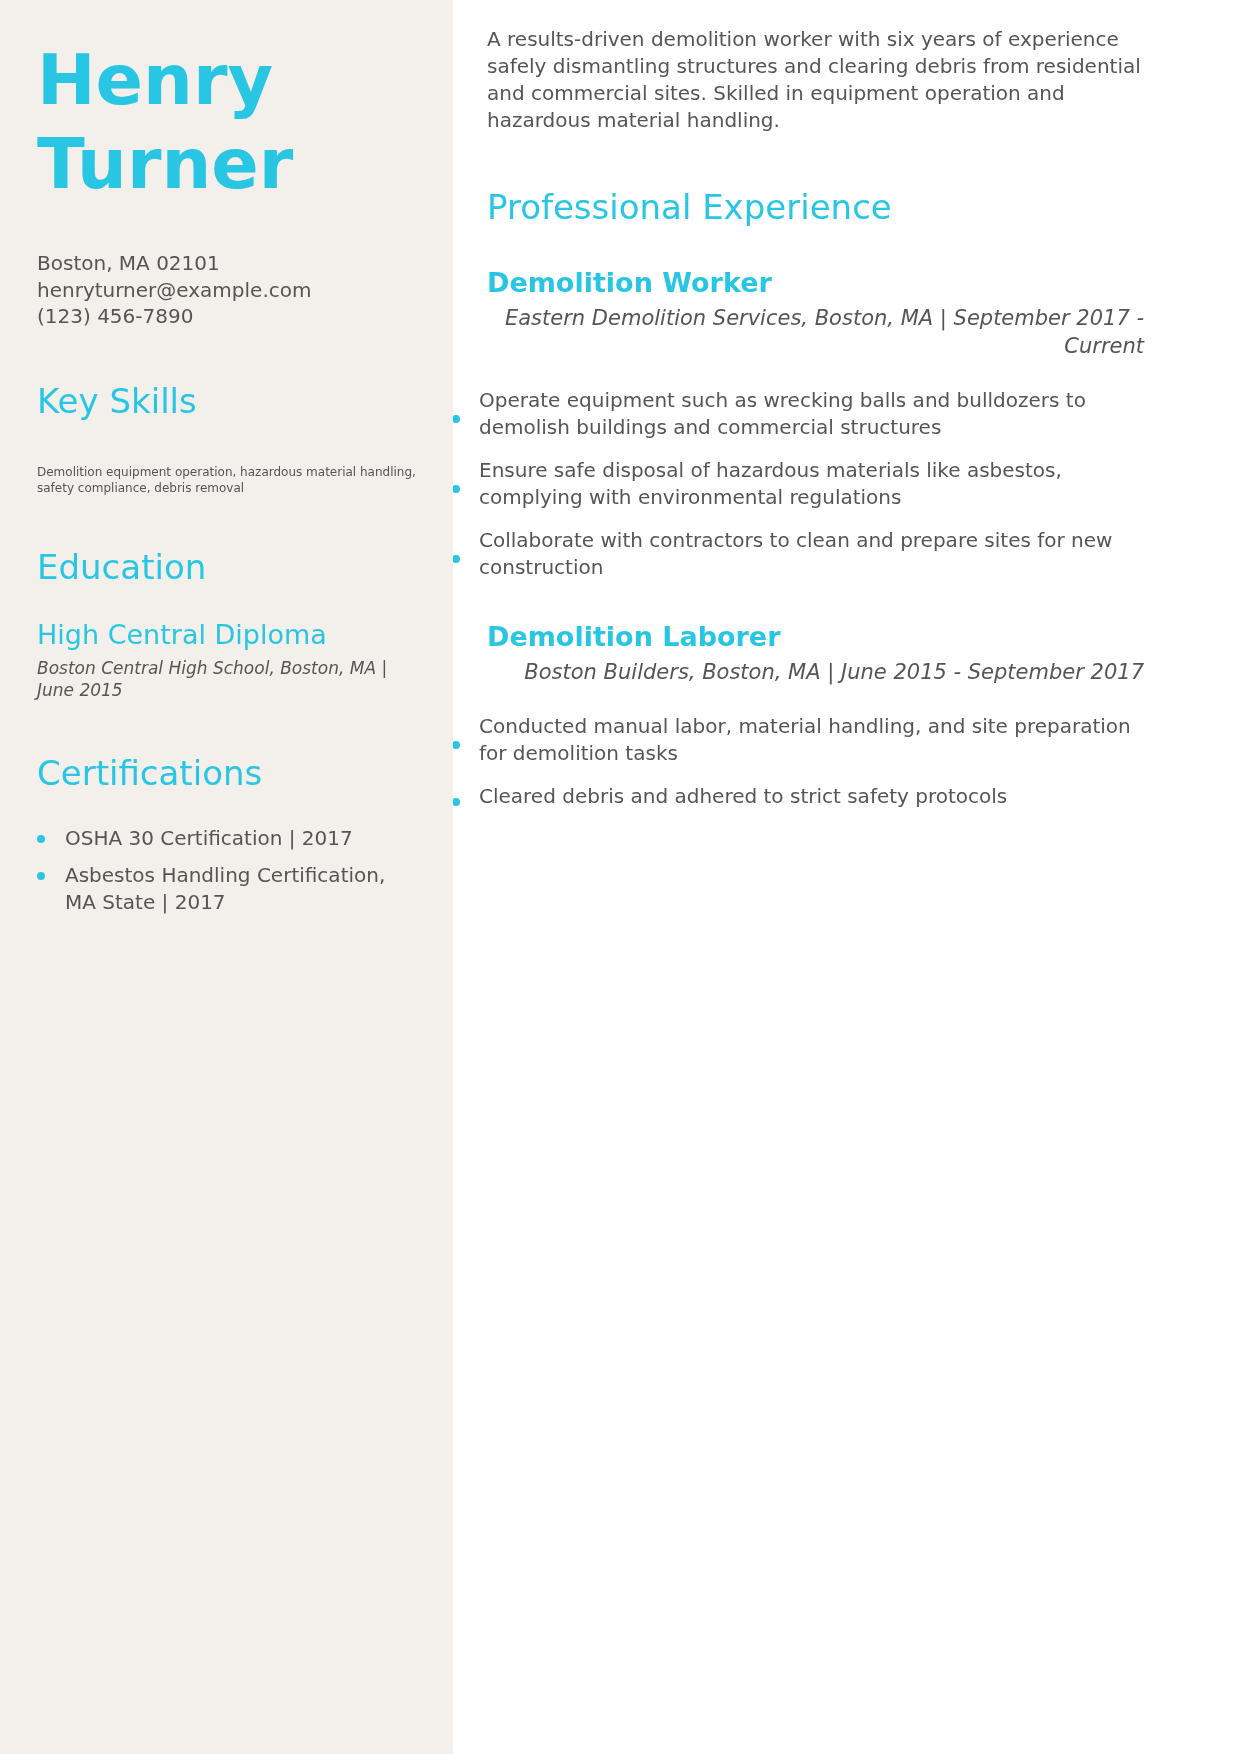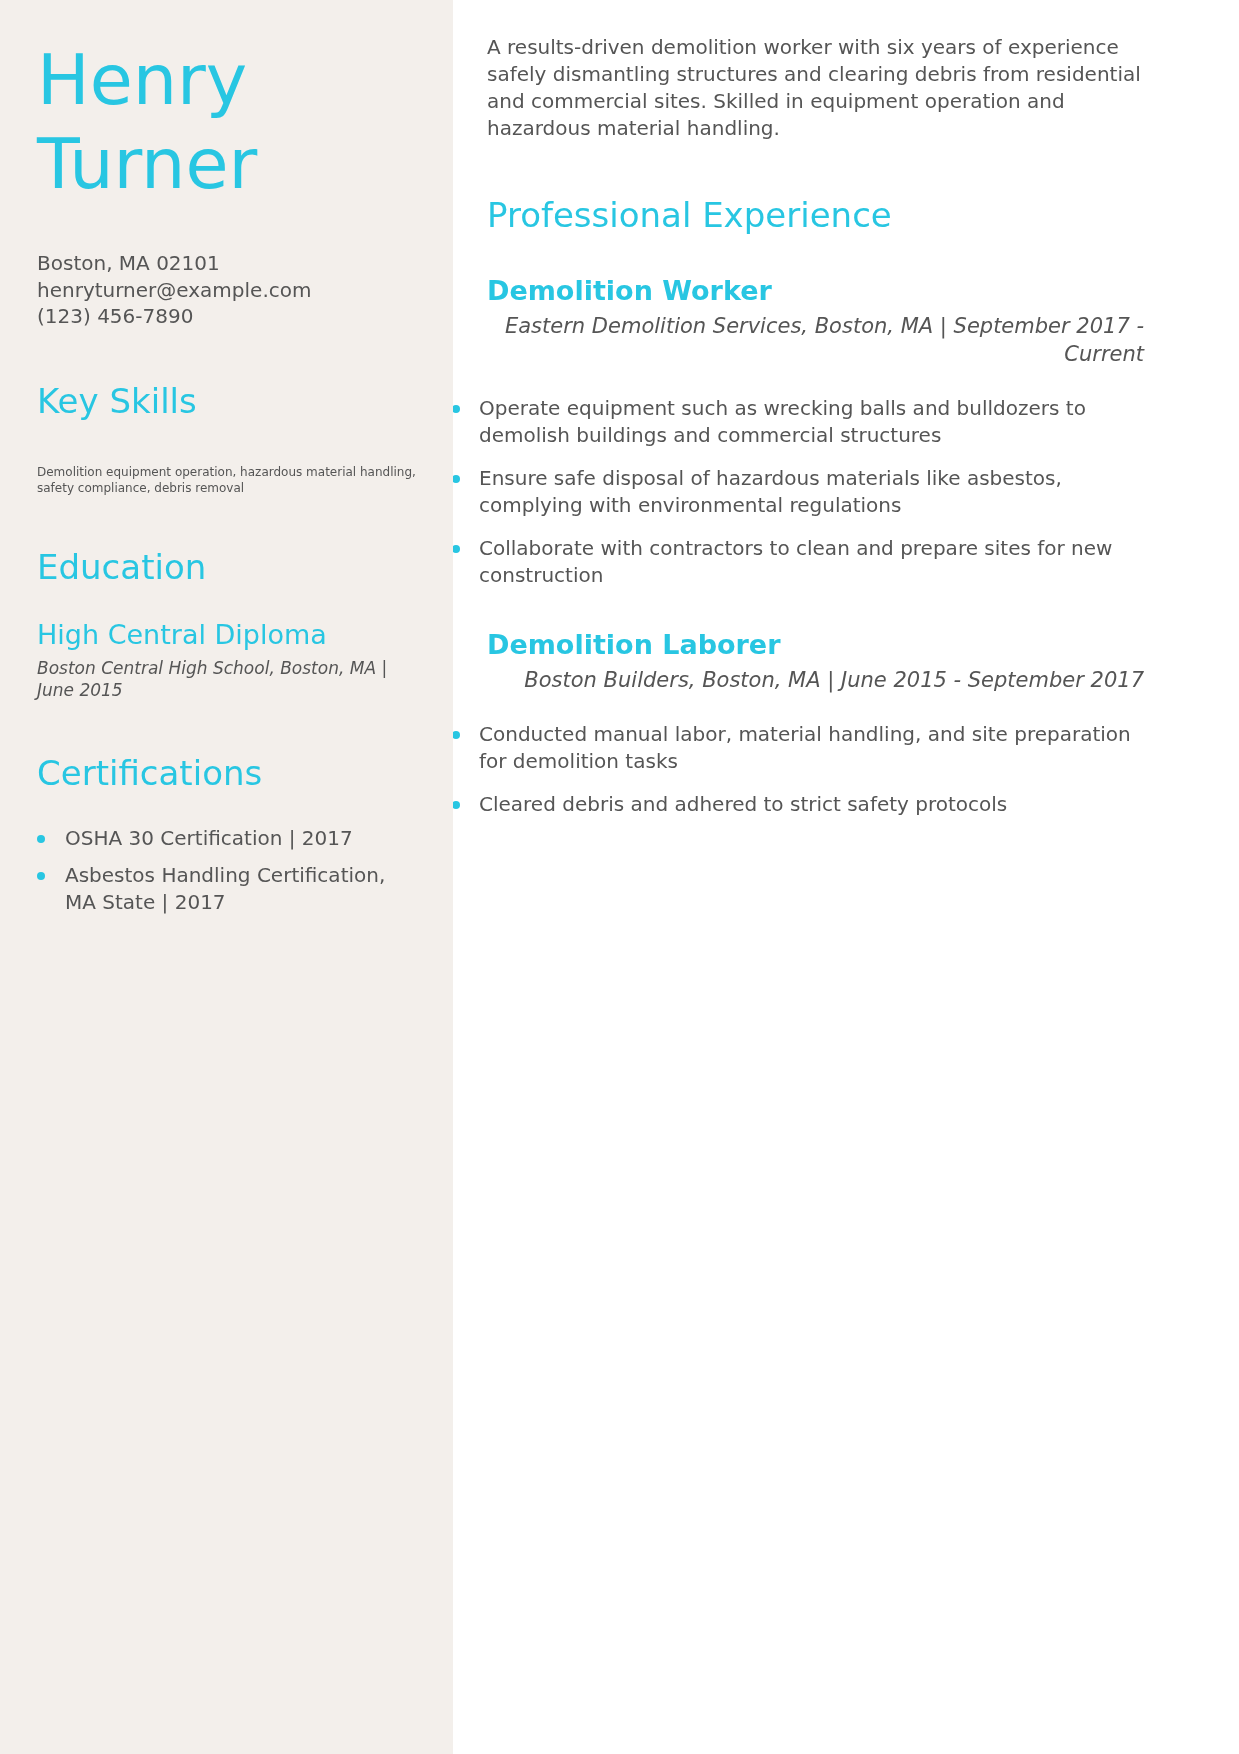--- a/index.html
+++ b/index.html
@@ -24,21 +24,21 @@
     left:0;top:0;
     width:453px;height:100%;
     background:var(--sidebar-bg);
     box-sizing:border-box;
     padding:38px 36px 0 37px;
   }
   .name{
     margin:0;
     font-size:70px;
     line-height:1.2;
-    font-weight:400;
+    font-weight:700;
     color:var(--accent);
     letter-spacing:0;
   }
   .contact{
     margin-top:44px;
     font-size:20px;
     line-height:1.33;
   }
   .side-heading{
     margin:52px 0 0;
@@ -82,21 +82,21 @@
     width:8px;height:8px;
     border-radius:50%;
     background:var(--accent);
     margin-top:10px;
     margin-right:20px;
   }
   
   .main{
     margin-left:453px;
     box-sizing:border-box;
-    padding:34px 95px 0 34px;
+    padding:26px 95px 0 34px;
   }
   .summary{
     margin:0;
     font-size:20px;
     line-height:1.35;
   }
   .main-heading{
     margin:54px 0 0;
     font-size:34px;
     line-height:1.15;
@@ -119,21 +119,21 @@
   }
   .job-list{
     list-style:none;
     margin:26px 0 0 -35px;
     padding:0;
     font-size:20px;
     line-height:1.35;
   }
   .job-list li{
     display:flex;
-    align-items:flex-start;
+    align-items:center;
     margin-bottom:16px;
   }
   .job-list .dot{margin-right:19px;}
 </style>
 </head>
 <body>
 
 <div class="page">
 
   <aside class="sidebar">

